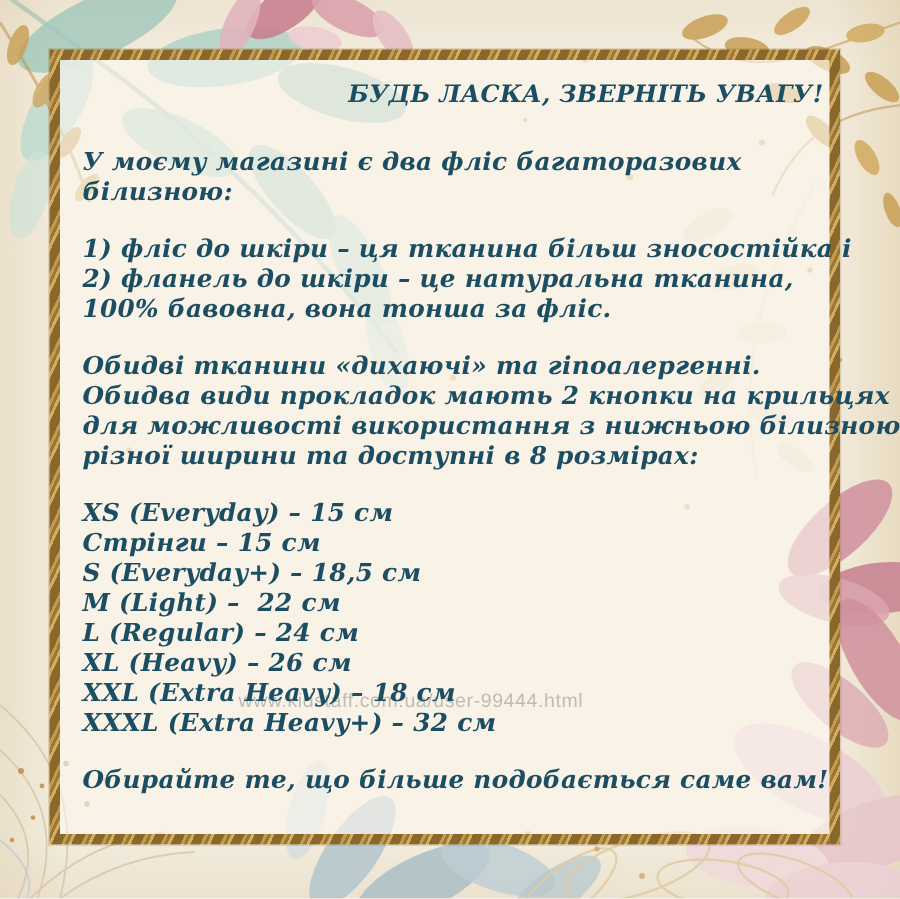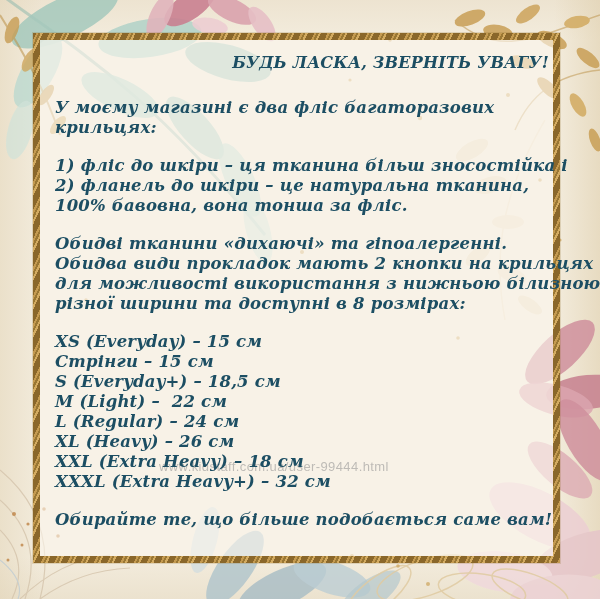--- a/index.html
+++ b/index.html
@@ -182,21 +182,21 @@
   <div class="wash"></div>
   <div class="frame"></div>
 
   <div class="watermark">www.kidstaff.com.ua/user-99444.html</div>
 
   <div class="content">
     <div class="title">БУДЬ ЛАСКА, ЗВЕРНІТЬ УВАГУ!</div>
 
     <div class="para">
       <div class="line">У моєму магазині є два фліс багаторазових</div>
-      <div class="line">крильцях:</div>
+      <div class="line">білизною:</div>
     </div>
 
     <div class="para">
       <div class="line">1) фліс до шкіри – ця тканина більш зносостійка і</div>
       <div class="line">2) фланель до шкіри – це натуральна тканина,</div>
       <div class="line">100% бавовна, вона тонша за фліс.</div>
     </div>
 
     <div class="para">
       <div class="line">Обидві тканини «дихаючі» та гіпоалергенні.</div>

